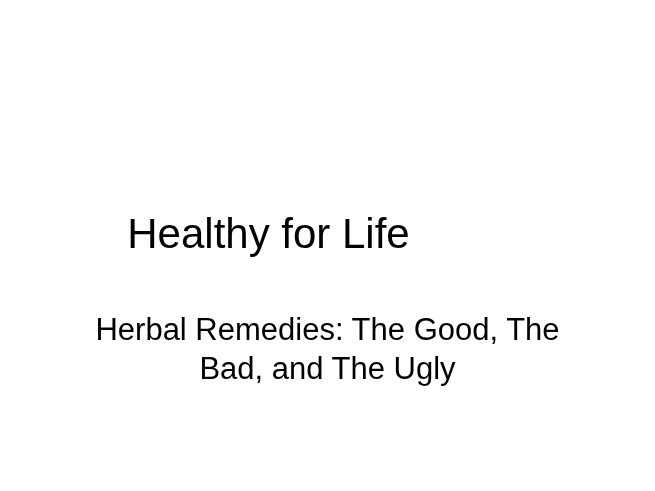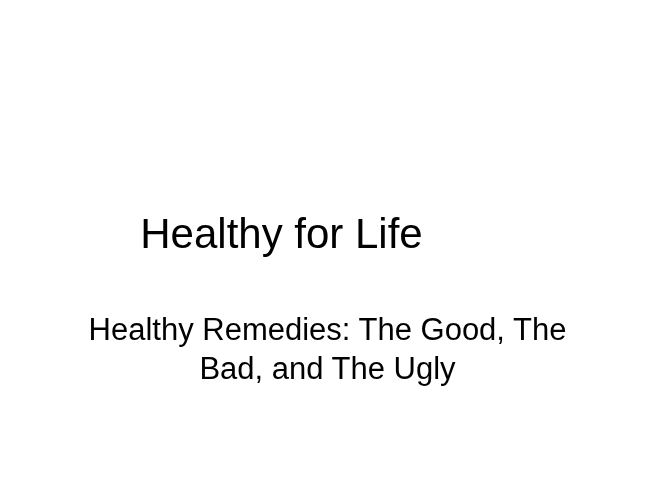--- a/index.html
+++ b/index.html
@@ -28,21 +28,20 @@
     left: 0;
     top: 181px;
     width: 537px;
     text-align: center;
     font-size: 42px;
     font-weight: 400;
     line-height: 50px;
     letter-spacing: 0px;
     color: #000000;
     white-space: nowrap;
-    padding-left: 13px;
   }
 
   
   .slide-subtitle {
     position: absolute;
     left: 77px;
     top: 279px;
     width: 501px;
     text-align: center;
     font-size: 31px;
@@ -52,15 +51,15 @@
     color: #000000;
   }
 </style>
 </head>
 <body>
 
 <div class="slide">
 
   <h1 class="slide-title">Healthy for Life</h1>
 
-  <p class="slide-subtitle">Healthy Remedies: The Good, The Bad, and The Ugly</p>
+  <p class="slide-subtitle">Herbal Remedies: The Good, The Bad, and The Ugly</p>
 
 </div>
 
 </body></html>

